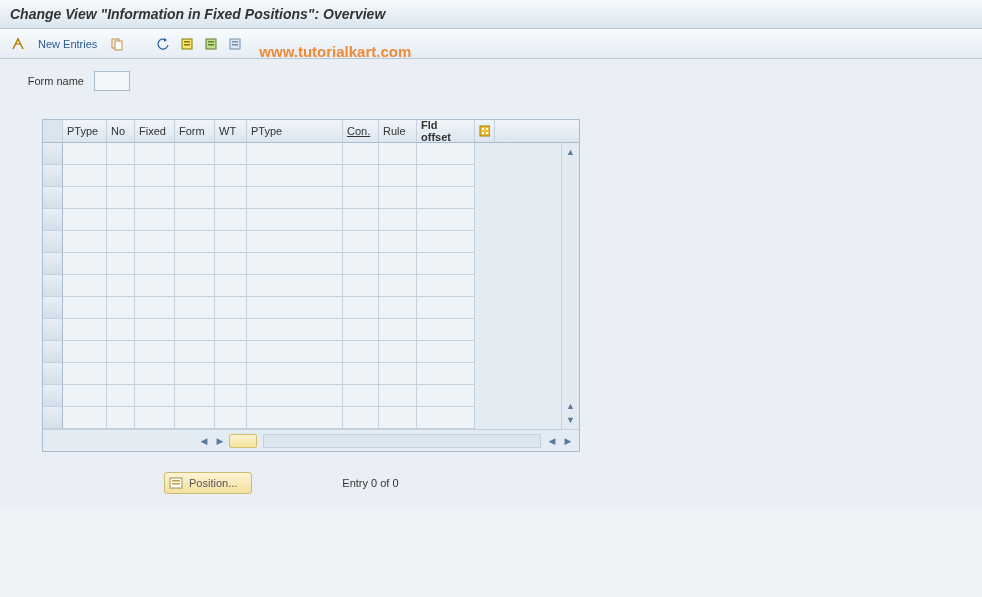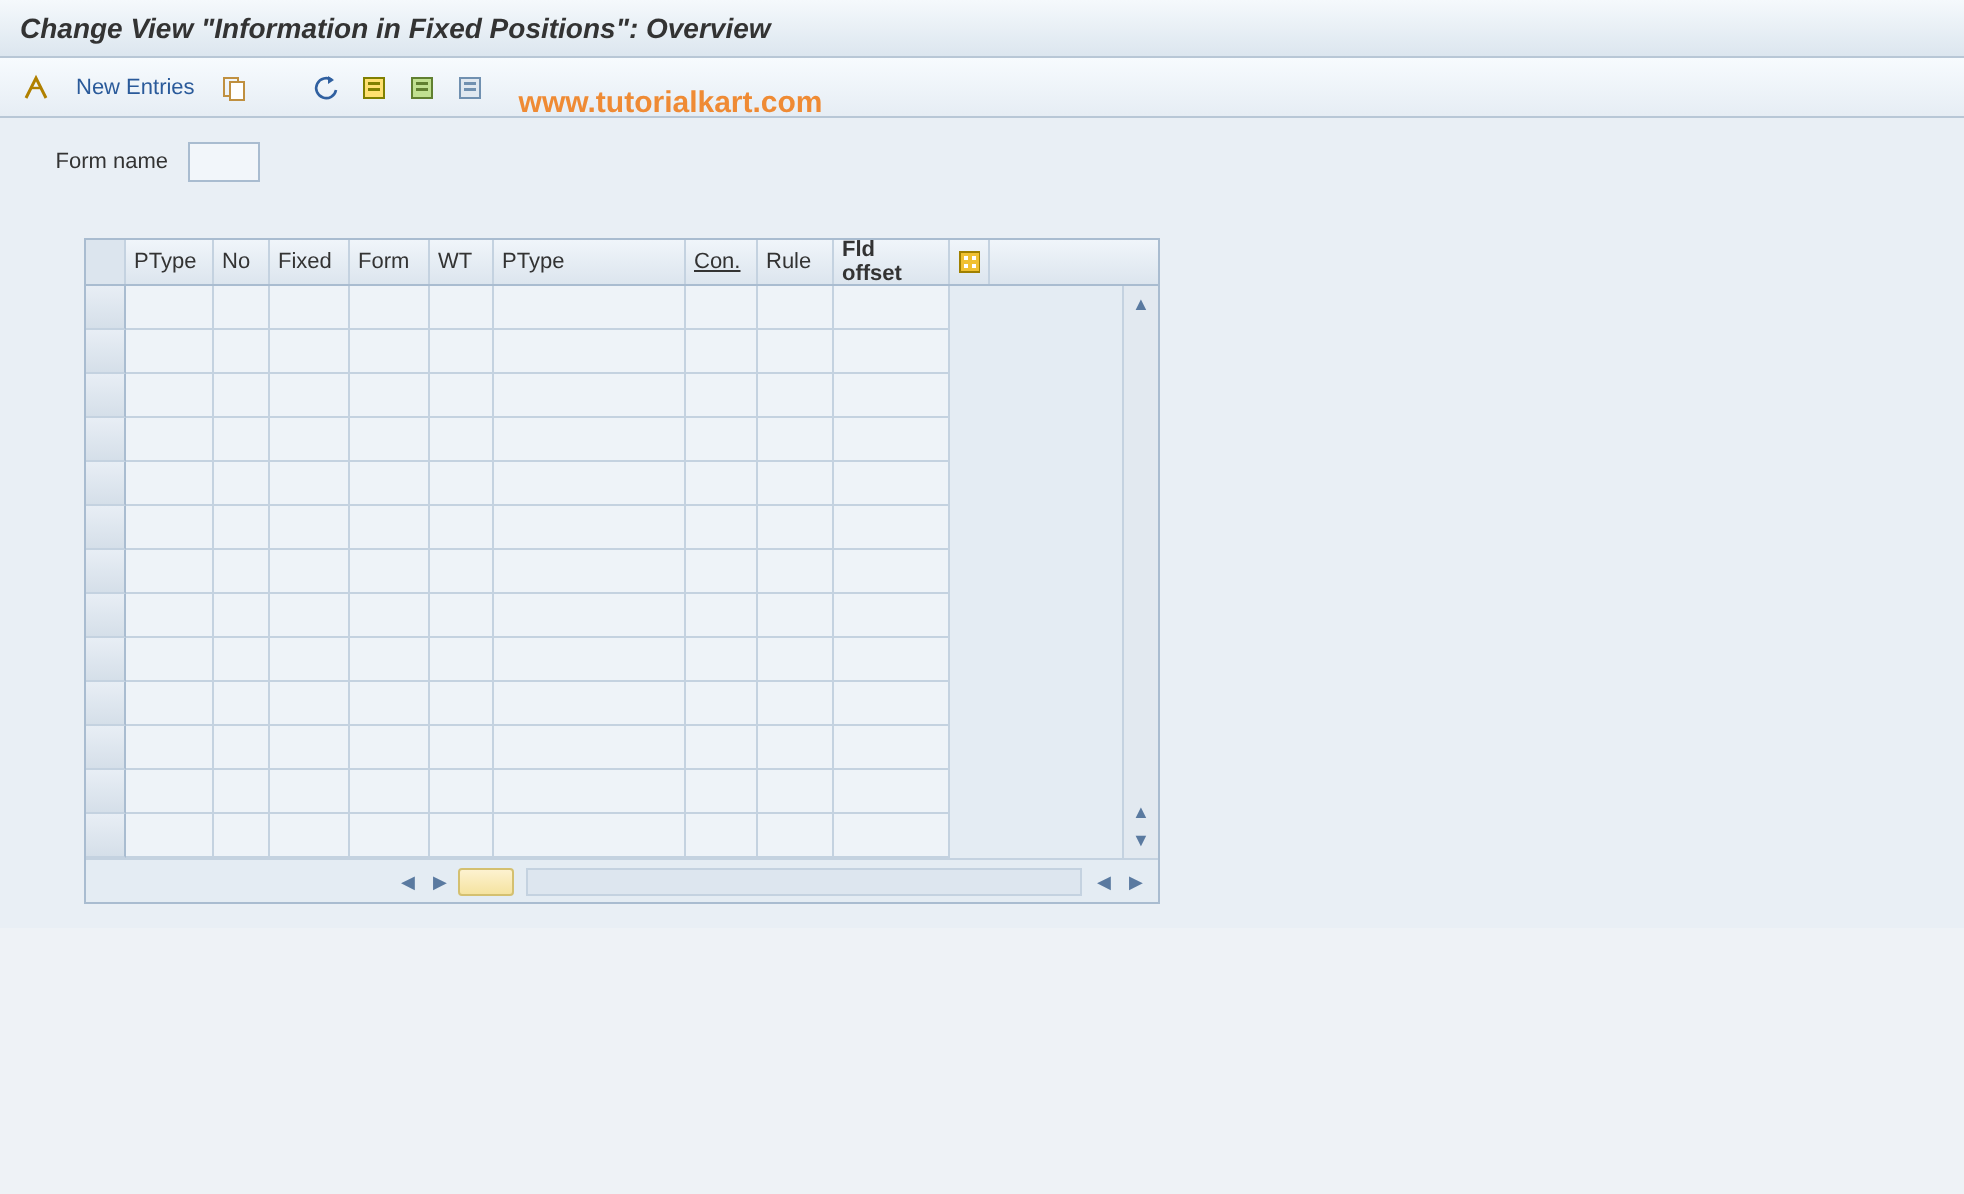--- a/index.html
+++ b/index.html
@@ -431,13 +431,24 @@
       </div>
       <div class="hf-thumb"></div>
       <div class="hf-track"></div>
       <div class="hf-nav">
         <div class="hf-btn">◀</div>
         <div class="hf-btn">▶</div>
       </div>
     </div>
   </div>
 
+  <div class="footer-row">
+    <div class="pos-btn">
+      <svg width="14" height="14">
+          <rect x="1" y="2" width="12" height="10" fill="#fff" stroke="#a09050"></rect>
+          <rect x="3" y="4" width="8" height="1.5" fill="#c0a040"></rect>
+          <rect x="3" y="7" width="8" height="1.5" fill="#c0a040"></rect>
+        </svg>
+      <span>Position...</span>
+    </div>
+    <span class="entry-text">Entry 0 of 0</span>
+  </div>
 </div>
 
 </body></html>

